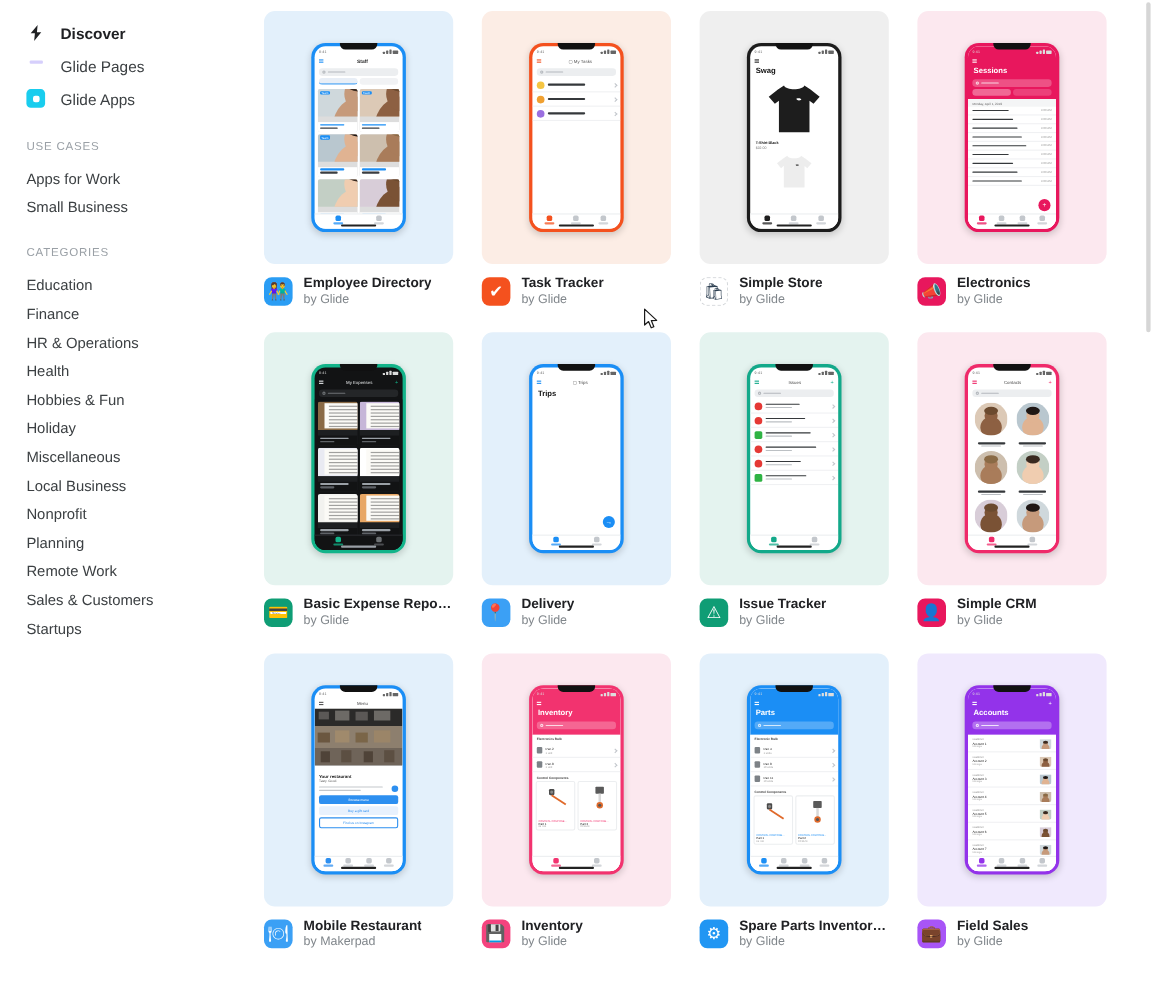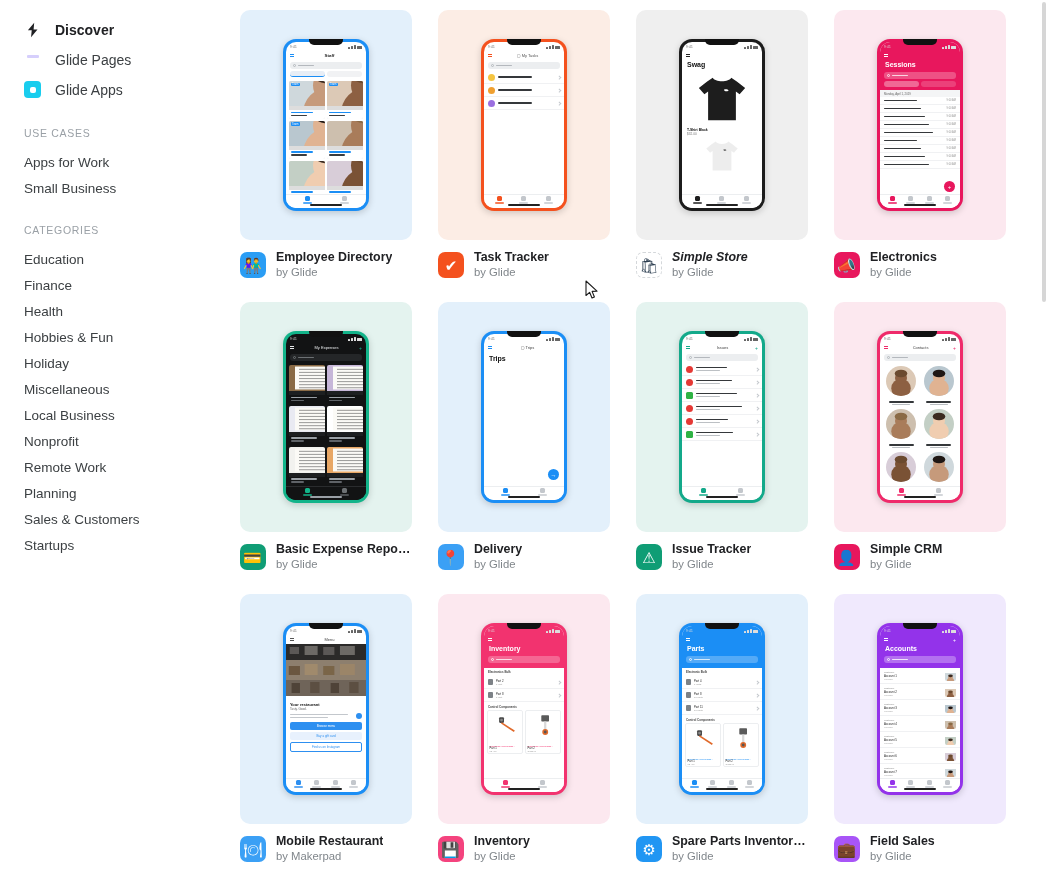--- a/index.html
+++ b/index.html
@@ -212,28 +212,29 @@
       <span class="nav-label">Glide Apps</span>
     </div>
 
     <div class="section-head">USE CASES</div>
     <div class="cat-item">Apps for Work</div>
     <div class="cat-item">Small Business</div>
 
     <div class="section-head">CATEGORIES</div>
     <div class="cat-item">Education</div>
     <div class="cat-item">Finance</div>
+    <div class="cat-item">HR &amp; Operations</div>
     <div class="cat-item">Health</div>
     <div class="cat-item">Hobbies &amp; Fun</div>
     <div class="cat-item">Holiday</div>
     <div class="cat-item">Miscellaneous</div>
     <div class="cat-item">Local Business</div>
     <div class="cat-item">Nonprofit</div>
+    <div class="cat-item">Planning</div>
     <div class="cat-item">Remote Work</div>
-    <div class="cat-item">Planning</div>
     <div class="cat-item">Sales &amp; Customers</div>
     <div class="cat-item">Startups</div>
   </aside>
 
   <main class="content">
     <div class="grid" id="grid">
         <div class="card">
           <div class="thumb" style="background:#e3f0fb">
        <div class="phone" style="background:#1b8ef5">
          <div class="notch"></div>
@@ -490,21 +491,21 @@
                     <span class="l"></span>
                   </span>
                 </div>
                 <div class="homebar"></div>
               </div>
        </div>
      </div>
      <div class="meta">
        <span class="app-icon" style="background:#fff;border:1px dashed #d4d7da;color:#2c3e50;">🛍</span>
        <span class="meta-txt">
-         <span class="t-name" style="display: block; font-style: italic;">Simple Store</span>
+         <span class="t-name" style="display: block;">Simple Store</span>
          <span class="t-author" style="display: block;">by Glide</span>
        </span>
      </div>
         </div>
         <div class="card">
           <div class="thumb" style="background:#fce8ef">
        <div class="phone" style="background:#e8175d">
          <div class="notch"></div>
          <div class="screen" style="background:#fff">
                 <div style="background:#e8175d;padding-bottom:3px">

